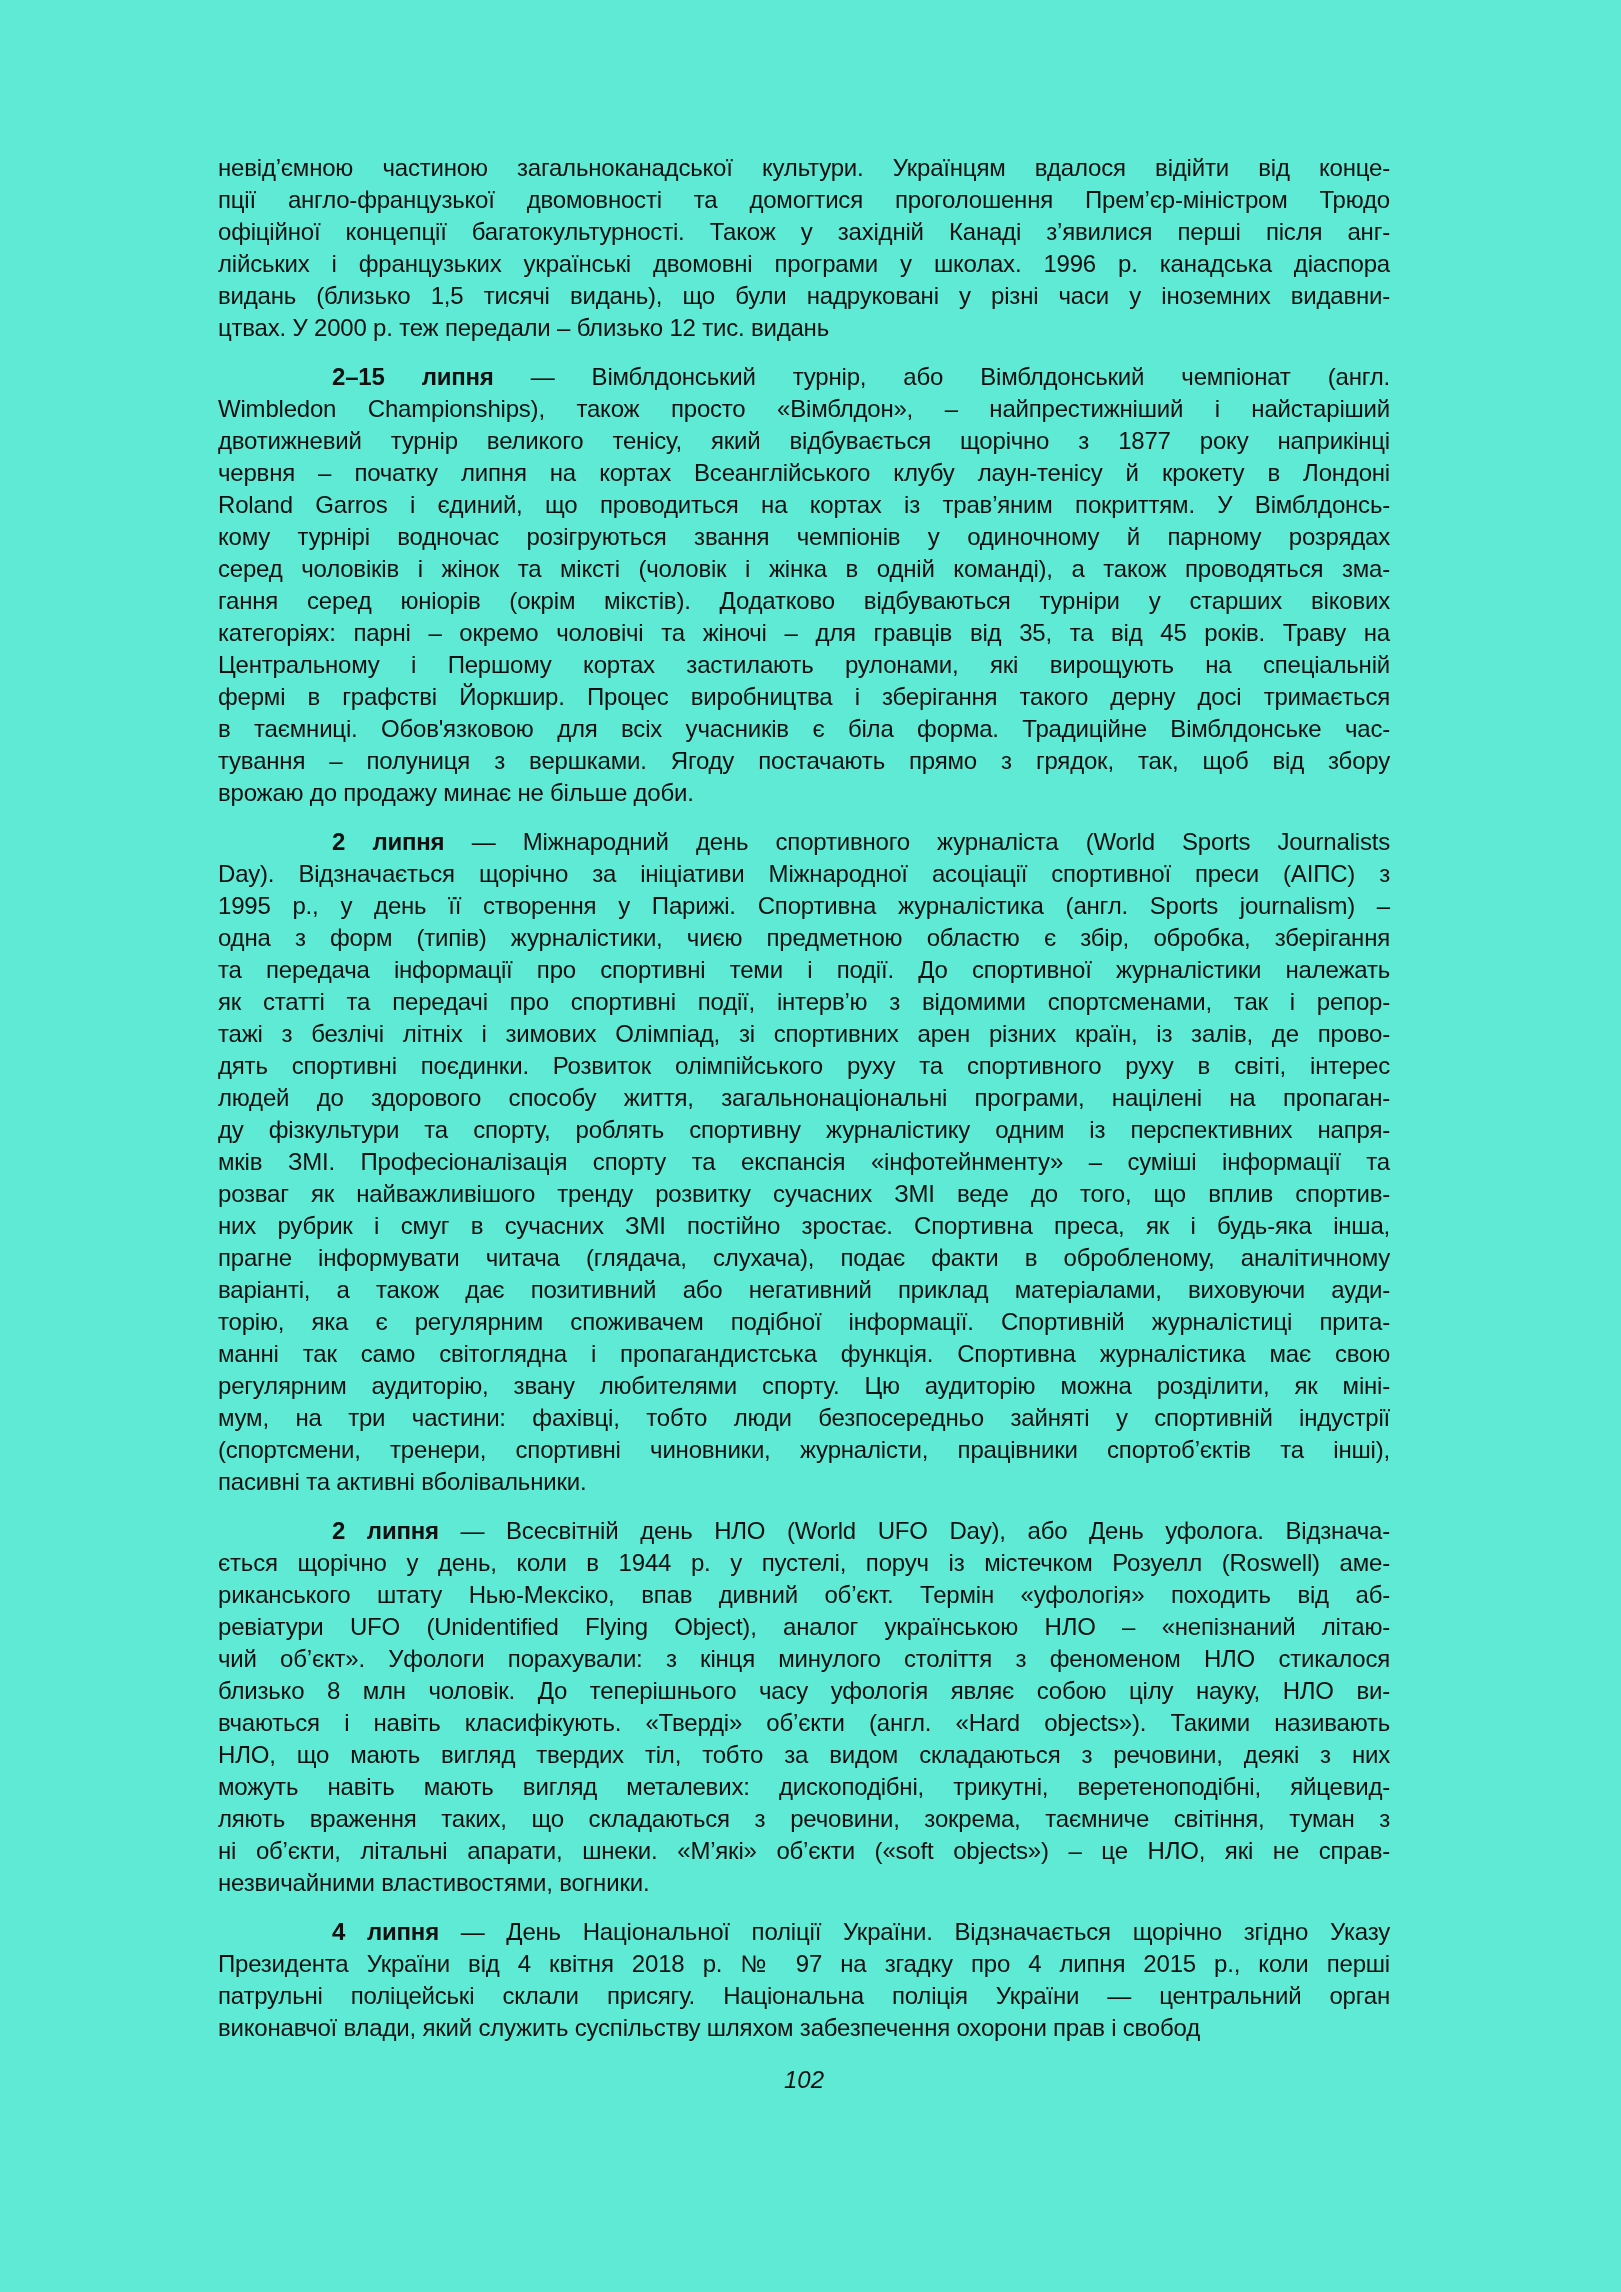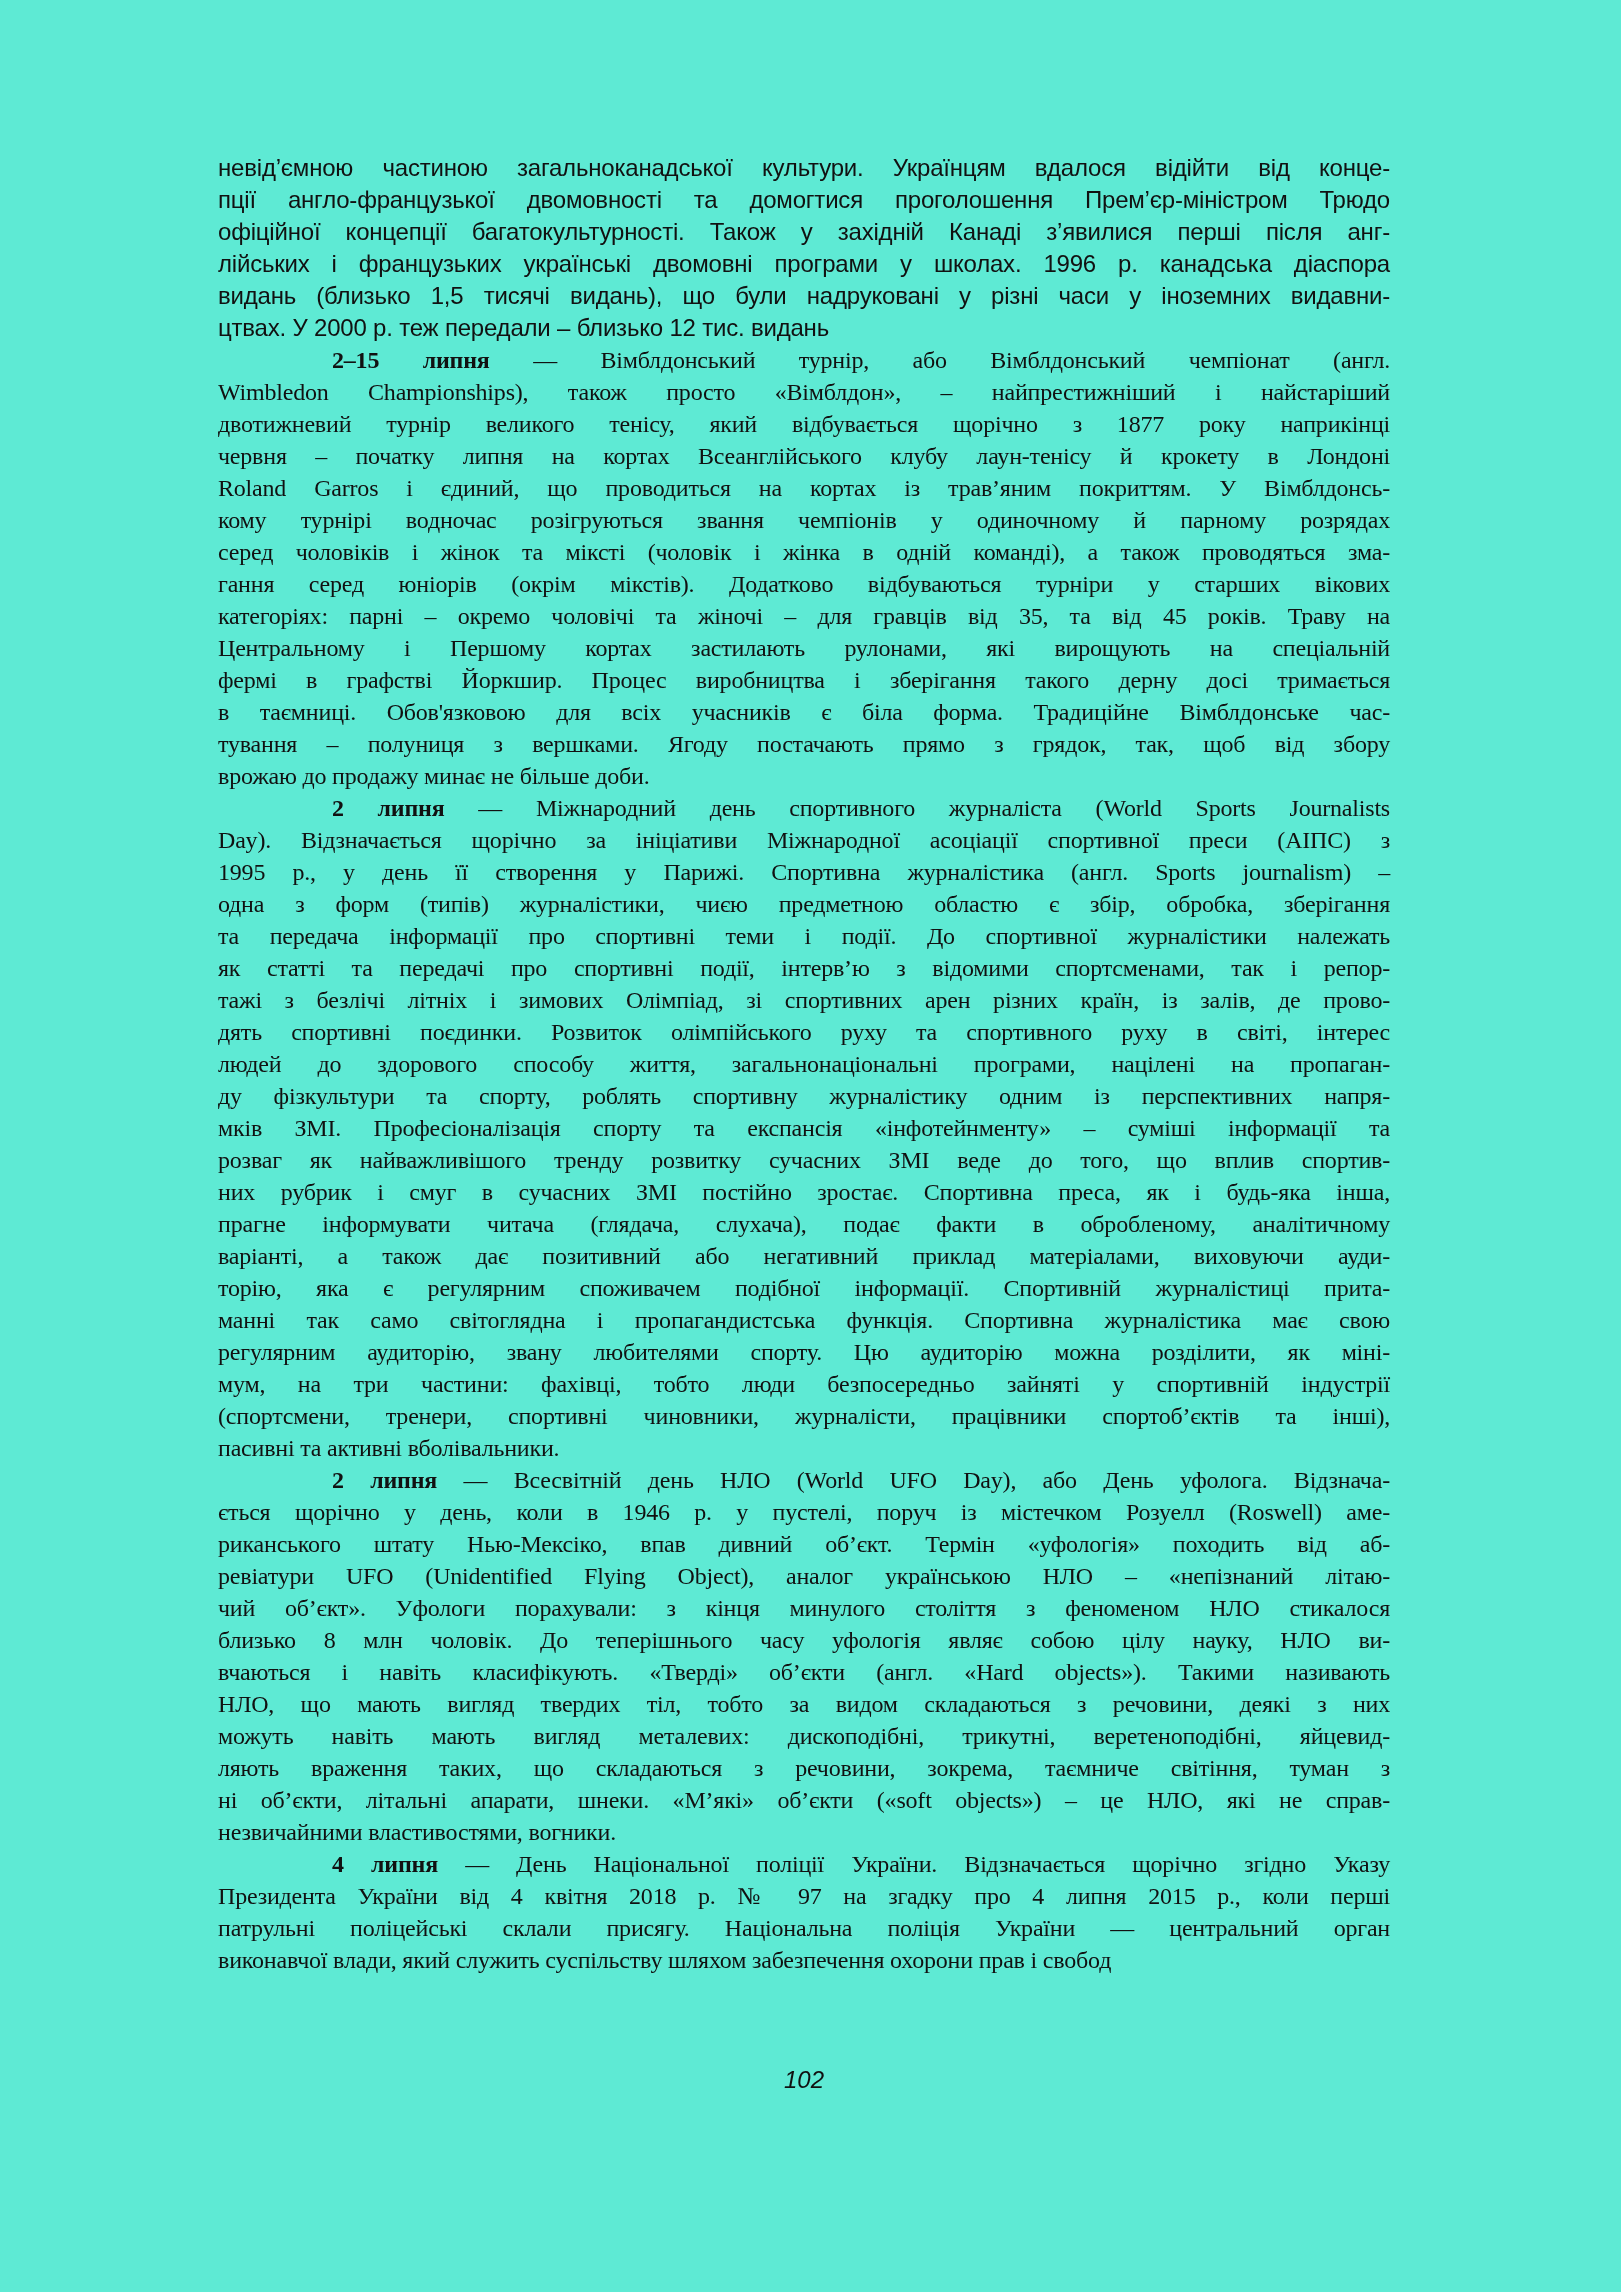--- a/index.html
+++ b/index.html
@@ -16,21 +16,21 @@
     position: absolute;
     left: 218px;
     top: 152px;
     width: 1172px;
   }
   .para {
     font-size: 24px;
     line-height: 32px;
     letter-spacing: -0.2px;
   }
-  .para.dated { margin-top: 0; font-family: Liberation Serif, serif; }
+  .para.dated { margin-top: 17px; }
   .line {
     text-align: justify;
     text-align-last: justify;
     white-space: normal;
   }
   .line.last { text-align-last: left; }
   .line.indented { padding-left: 114px; }
   .lead { font-weight: bold; }
   .page-number {
     position: absolute;
@@ -90,21 +90,21 @@
         <div class="line">варіанті, а також дає позитивний або негативний приклад матеріалами, виховуючи ауди-</div>
         <div class="line">торію, яка є регулярним споживачем подібної інформації. Спортивній журналістиці прита-</div>
         <div class="line">манні так само світоглядна і пропагандистська функція. Спортивна журналістика має свою</div>
         <div class="line">регулярним аудиторію, звану любителями спорту. Цю аудиторію можна розділити, як міні-</div>
         <div class="line">мум, на три частини: фахівці, тобто люди безпосередньо зайняті у спортивній індустрії</div>
         <div class="line">(спортсмени, тренери, спортивні чиновники, журналісти, працівники спортоб’єктів та інші),</div>
         <div class="line last">пасивні та активні вболівальники.</div>
       </div>
       <div class="para dated">
         <div class="line indented"><span class="lead">2 липня</span> — Всесвітній день НЛО (World UFO Day), або День уфолога.  Відзнача-</div>
-        <div class="line">ється щорічно у день, коли в 1946 р. у пустелі, поруч із містечком Розуелл (Roswell) аме-</div>
+        <div class="line">ється щорічно у день, коли в 1944 р. у пустелі, поруч із містечком Розуелл (Roswell) аме-</div>
         <div class="line">риканського штату Нью-Мексіко, впав дивний об’єкт. Термін «уфологія» походить від аб-</div>
         <div class="line">ревіатури UFO (Unidentified Flying Object), аналог українською НЛО – «непізнаний літаю-</div>
         <div class="line">чий об’єкт». Уфологи порахували: з кінця минулого століття з феноменом НЛО стикалося</div>
         <div class="line">близько 8 млн чоловік. До теперішнього часу уфологія являє собою цілу науку, НЛО ви-</div>
         <div class="line">вчаються і навіть класифікують. «Тверді» об’єкти (англ. «Hard objects»). Такими називають</div>
         <div class="line">НЛО, що мають вигляд твердих тіл, тобто за видом складаються з речовини, деякі з них</div>
         <div class="line">можуть навіть мають вигляд металевих: дископодібні, трикутні, веретеноподібні, яйцевид-</div>
         <div class="line">ляють враження таких, що складаються з речовини, зокрема, таємниче світіння, туман з</div>
         <div class="line">ні об’єкти, літальні апарати, шнеки. «М’які» об’єкти («soft objects») – це НЛО, які не справ-</div>
         <div class="line last">незвичайними властивостями, вогники.</div>

